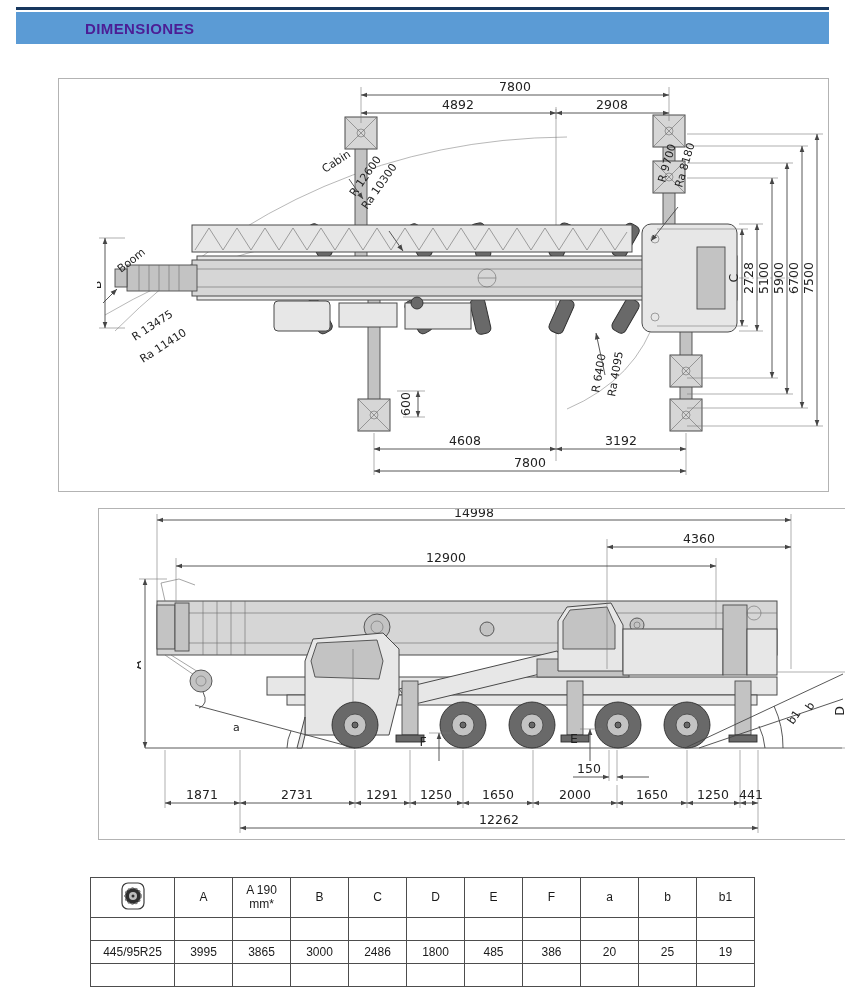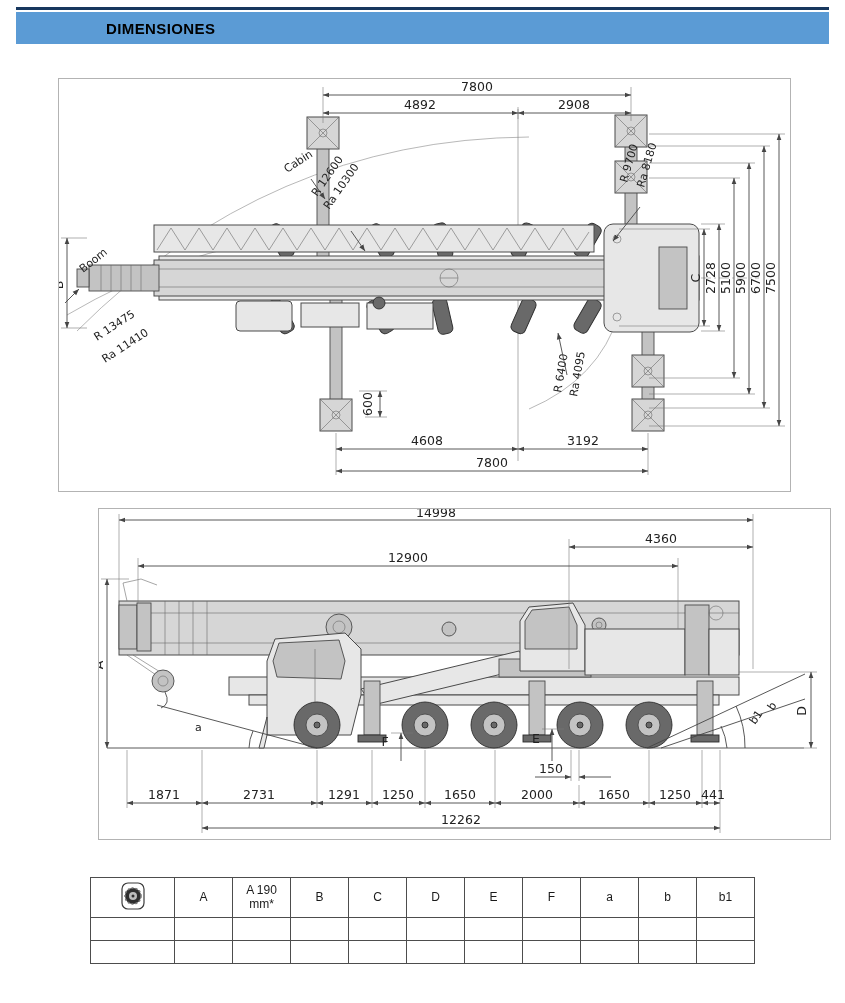--- a/index.html
+++ b/index.html
@@ -6,23 +6,23 @@
   body{
     width:845px;height:1003px;position:relative;background:#ffffff;
     font-family:"Liberation Sans",sans-serif;overflow:hidden;
   }
   .top-rule{position:absolute;left:16px;top:7px;width:813px;height:3px;background:#17375e;}
   .header-bar{
     position:absolute;left:16px;top:12px;width:813px;height:32px;
     background:#5b9bd5;display:flex;align-items:center;
   }
   .header-title{
-    margin-left:90px;font-size:15px;font-weight:bold;color:#000000;letter-spacing:.4px;
+    margin-left:69px;font-size:15px;font-weight:bold;color:#4c1d95;letter-spacing:.4px;
   }
-  .frame{position:absolute;border:1px solid #b3b3b3;background:#fff;}
+  .frame{position:absolute;border:1px solid #b3b3b3;background:#fff;padding-left:38px;}
   #frame-top{left:58px;top:78px;width:731px;height:412px;}
   #frame-side{left:58px;top:508px;width:731px;height:330px;margin-left:40px;}
   .frame svg{display:block;width:100%;height:100%;}
 
   svg text{font-family:"DejaVu Sans","Liberation Sans",sans-serif;fill:#222;}
   .dim{font-size:12.5px;}
   .lbl{font-size:11px;}
   .dl{stroke:#454545;stroke-width:0.9;fill:none;}
   .ext{stroke:#7a7a7a;stroke-width:0.6;fill:none;}
   .cl{stroke:#8a8a8a;stroke-width:0.6;stroke-dasharray:10 3 2 3;fill:none;}
@@ -446,20 +446,33 @@
         <td></td>
         <td></td>
         <td></td>
         <td></td>
         <td></td>
         <td></td>
         <td></td>
         <td></td>
         <td></td>
   </tr>
+  <tr class="vrow">
+    <td>445/95R25</td>
+    <td>3995</td>
+    <td>3865</td>
+    <td>3000</td>
+    <td>2486</td>
+    <td>1800</td>
+    <td>485</td>
+    <td>386</td>
+    <td>20</td>
+    <td>25</td>
+    <td>19</td>
+  </tr>
   <tr class="erow">
     <td></td>
         <td></td>
         <td></td>
         <td></td>
         <td></td>
         <td></td>
         <td></td>
         <td></td>
         <td></td>

